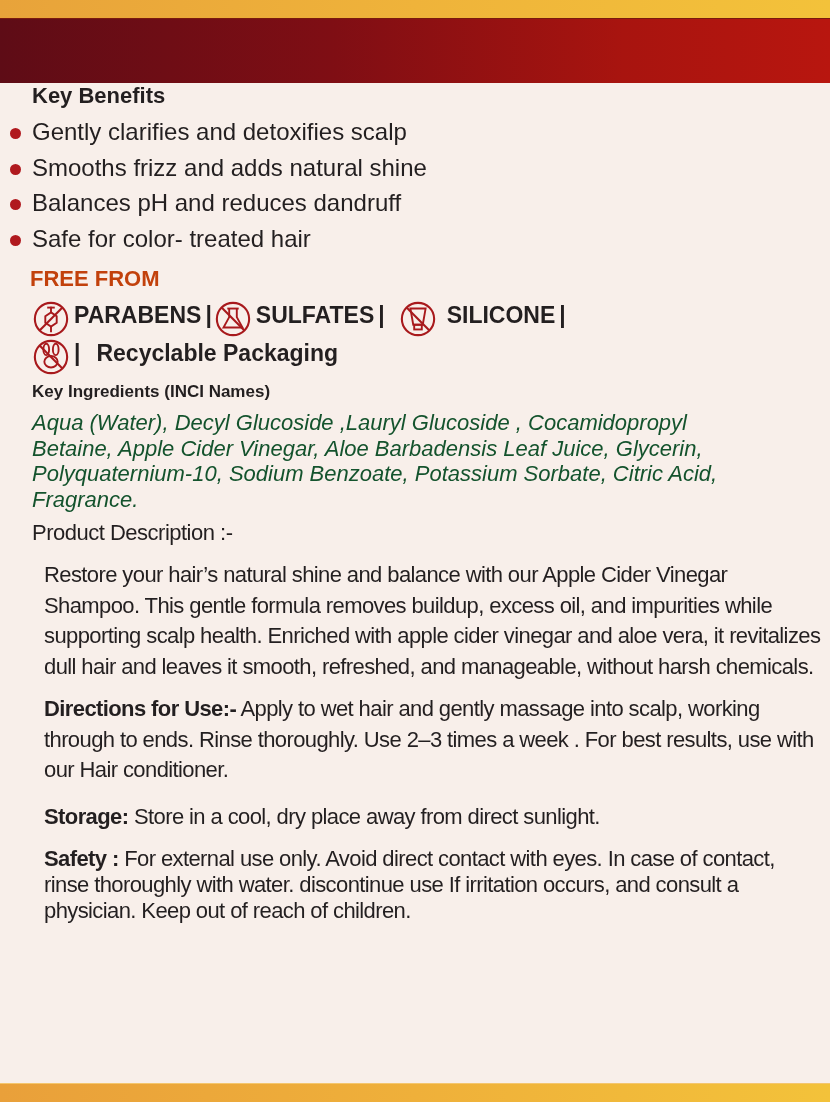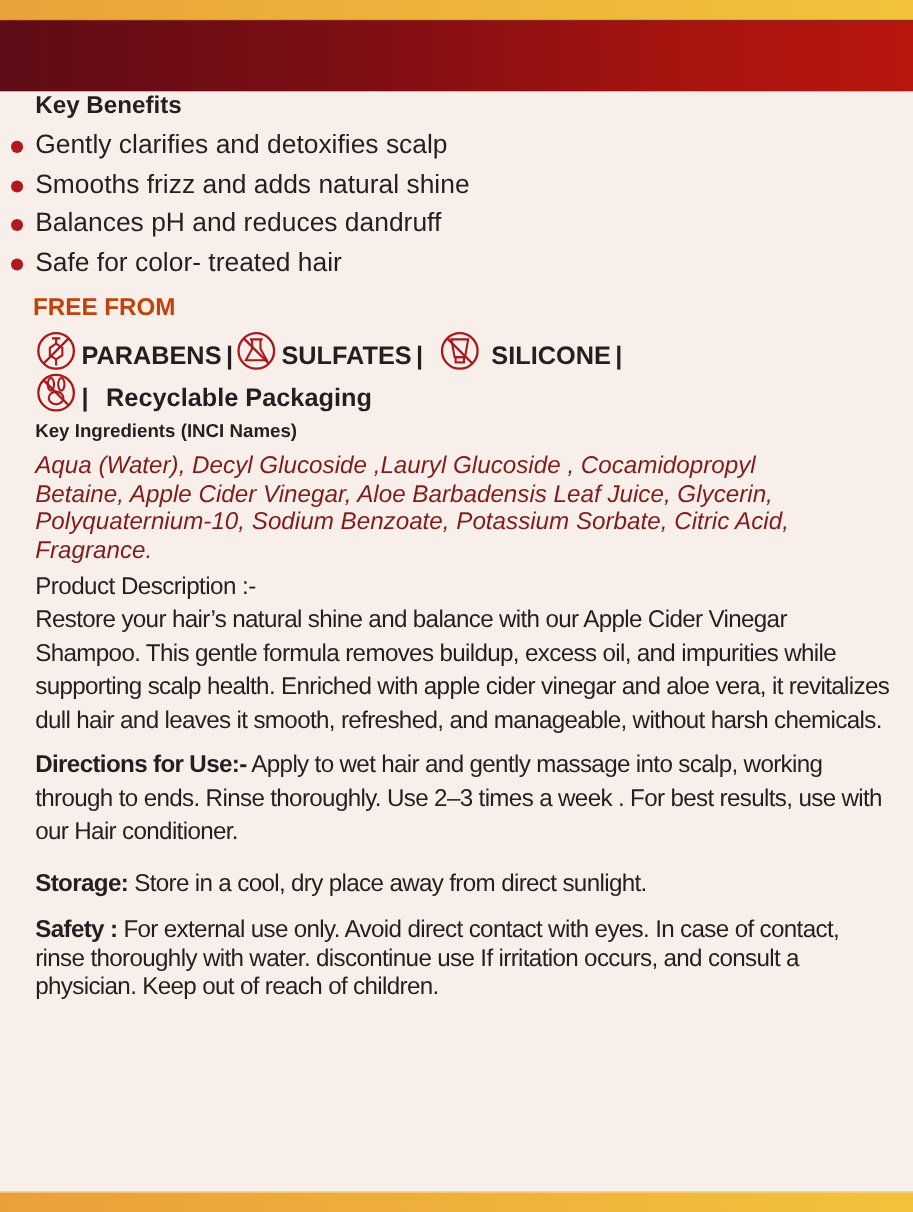--- a/index.html
+++ b/index.html
@@ -27,29 +27,29 @@
   .h-bold { font-weight: bold; font-size: 22px; line-height: 28px; margin: 0; }
   .benefits { list-style: none; margin: 4px 0 0 -26px; padding: 0; }
   .benefits li {
     position: relative; padding-left: 26px; font-size: 24px; line-height: 35.5px;
   }
   .benefits li .dot {
     position: absolute; left: 4px; top: 14px; width: 11px; height: 11px;
     border-radius: 50%; background: #b0191e;
   }
   .free-title { color: #c2410c; font-weight: bold; font-size: 22px; margin: 10px 0 0 -2px; line-height: 26px; }
-  .free-row { display: flex; align-items: flex-end; font-weight: bold; font-size: 23px; line-height: 30px; }
+  .free-row { display: flex; align-items: flex-start; font-weight: bold; font-size: 23px; line-height: 30px; }
   .free-row.r1 { margin-top: 8px; }
   .free-row.r2 { margin-top: 0px; }
   .icon { width: 38px; height: 38px; display: inline-block; flex: 0 0 auto; }
   .sep { margin: 0 2px 0 4px; }
   .ing-title { font-weight: bold; font-size: 17px; line-height: 28px; margin-top: 2px; }
-  .ingredients { font-style: italic; font-size: 22px; line-height: 25.5px; margin: 4px 0 0 0; width: 700px; color: #7f1d1d; }
+  .ingredients { font-style: italic; font-size: 22px; line-height: 25.5px; margin: 4px 0 0 0; width: 700px; color: #14532d; }
   .desc-title { font-weight: normal; font-size: 22px; line-height: 30px; margin-top: 6px; letter-spacing: -0.5px; }
-  .para { font-size: 22px; line-height: 30.5px; margin: 0; letter-spacing: -0.6px; width: 780px; }
+  .para { font-size: 22px; line-height: 30.5px; margin: 12px; letter-spacing: -0.6px; width: 780px; }
   .dir { margin-top: 10px; }
   .safety { margin-top: 14px; line-height: 26px; }
   .storage { margin-top: 16px; }
   .lbl { font-weight: bold; }
 </style>
 </head>
 <body>
 
 <div class="top-band"></div>
 <div class="red-band"></div>

